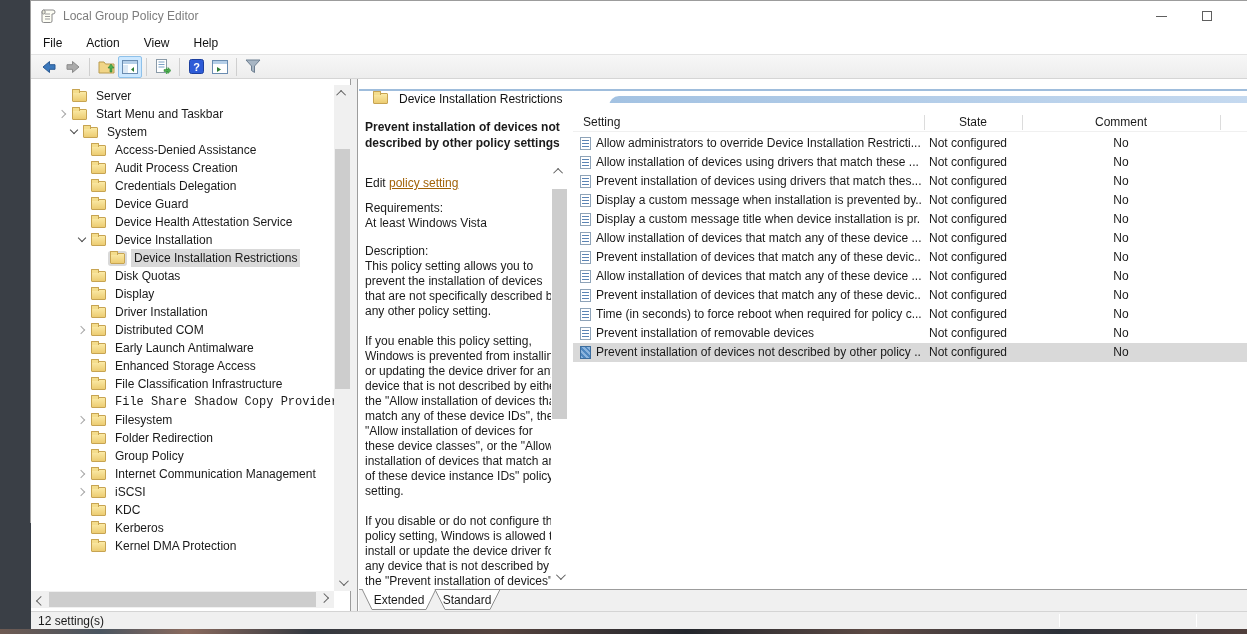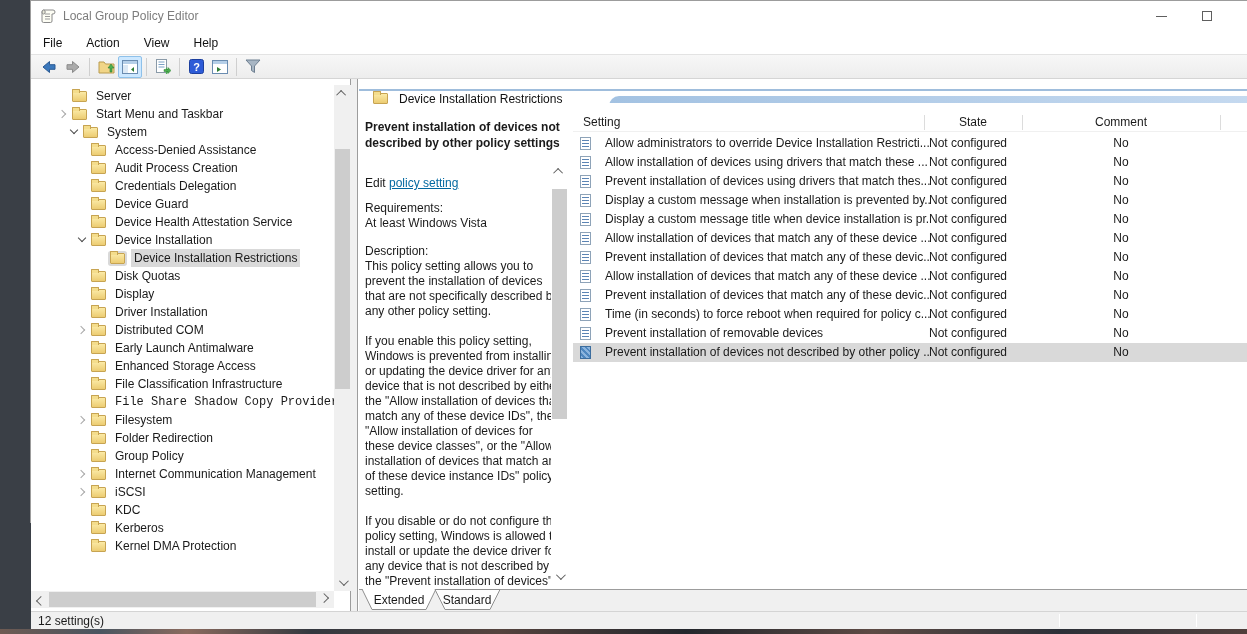--- a/index.html
+++ b/index.html
@@ -67,21 +67,21 @@
   .pane-header .topline { position:absolute; left:0; top:0; width:100%; height:2px; background:#9fbddc; }
   .pane-header .swoosh { position:absolute; left:250px; right:0; bottom:0; height:13px;
                          background:linear-gradient(90deg,#a3c2e2,#c6daf0); border-radius:10px 0 0 0; }
   .pane-header .folder { position:absolute; left:14px; top:4px; margin:0; }
   .pane-header .hdr-label { position:absolute; left:40px; top:3px; color:#111; }
 
   
   .desc-col { position:absolute; left:7px; top:40px; width:198px; height:470px; overflow:hidden; line-height:15px; }
   .desc-title { font-size:12px; font-weight:bold; line-height:16px; margin-bottom:25px; width:204px; }
   .edit-line { margin-bottom:10px; }
-  .edit-line a { color:#0369a1; text-decoration:underline; }
+  .edit-line a { color:#a16207; text-decoration:underline; }
   .req-block { margin-bottom:13px; }
   .desc-label { margin-bottom:0px; }
   .desc-paragraphs p { margin:0 0 15px 0; }
   .sb-v-desc { left:193px; top:84px; width:17px; height:422px; background:#fff; }
 
   
   .list { position:absolute; left:215px; top:24px; width:700px; height:486px; background:#fff; overflow:hidden; }
   .list-header { position:absolute; left:0; top:10px; width:700px; height:19px; border-bottom:1px solid #f0f0f0; }
   .col-sep { position:absolute; top:2px; width:1px; height:15px; background:#dcdcdc; }
   .lh-setting { position:absolute; left:10px; top:2px; }
@@ -89,21 +89,21 @@
   .lh-comment { position:absolute; left:449px; width:198px; top:2px; text-align:center; }
   .list-rows { position:absolute; left:0; top:31px; width:700px; }
   .list-row { position:relative; height:19px; }
   .list-row.selected { background:#d9d9d9; }
   .lr-icon { position:absolute; left:7px; top:3px; width:11px; height:13px;
              background:#fff; border:1px solid #8ea3b8; }
   .lr-icon::before { content:""; position:absolute; left:1px; right:1px; top:2px; height:7px;
              background:repeating-linear-gradient(#5b84b4 0 1px, transparent 1px 3px); }
   .list-row.selected .lr-icon { background:repeating-linear-gradient(45deg,#8cb4dd 0 2px,#4f87bf 2px 4px); border-color:#3c6d9e; }
   .list-row.selected .lr-icon::before { display:none; }
-  .lr-setting { position:absolute; left:32px; top:2px; white-space:nowrap; overflow:hidden; max-width:325px; }
+  .lr-setting { position:absolute; left:23px; top:2px; white-space:nowrap; overflow:hidden; max-width:325px; }
   .lr-state   { position:absolute; left:356px; top:2px; }
   .lr-comment { position:absolute; left:449px; width:198px; top:2px; text-align:center; }
 
   
   .tab-strip { position:absolute; left:1px; bottom:0; width:914px; height:22px; background:#f0f0f0; }
   .tab-strip .strip-line { position:absolute; left:0; top:0; width:100%; height:1px; background:#9c9c9c; }
   .tab-svg { position:absolute; left:2px; top:0; }
 
   
   .statusbar { position:absolute; left:0; top:610px; width:1245px; height:18px; background:#f0f0f0;

